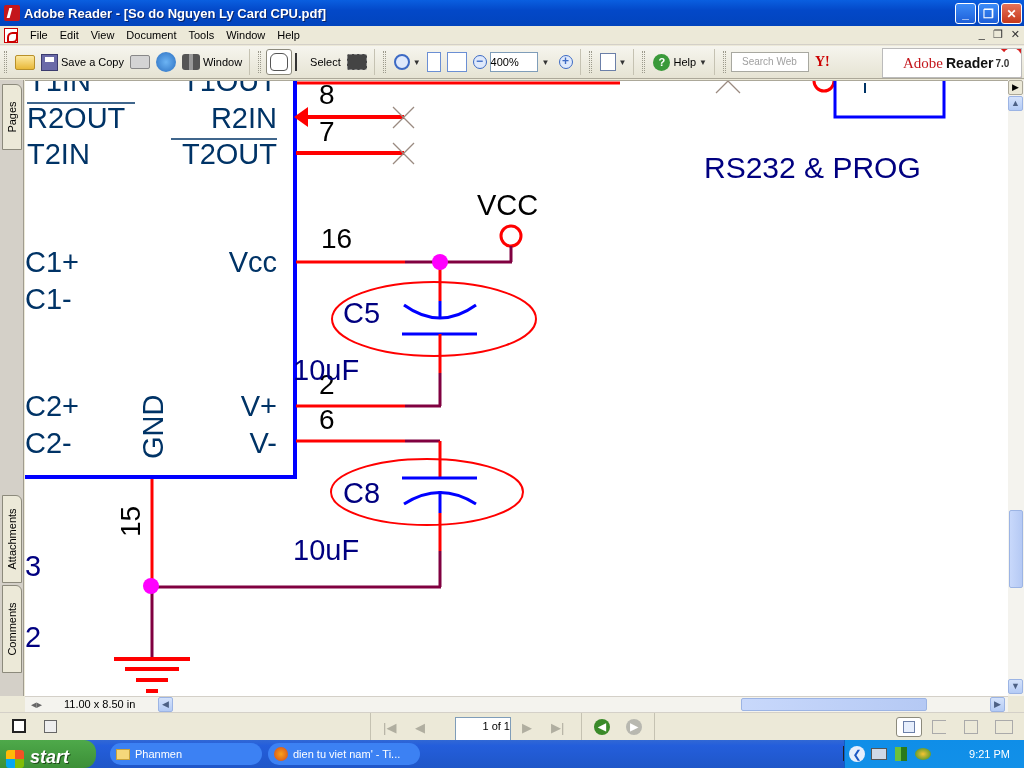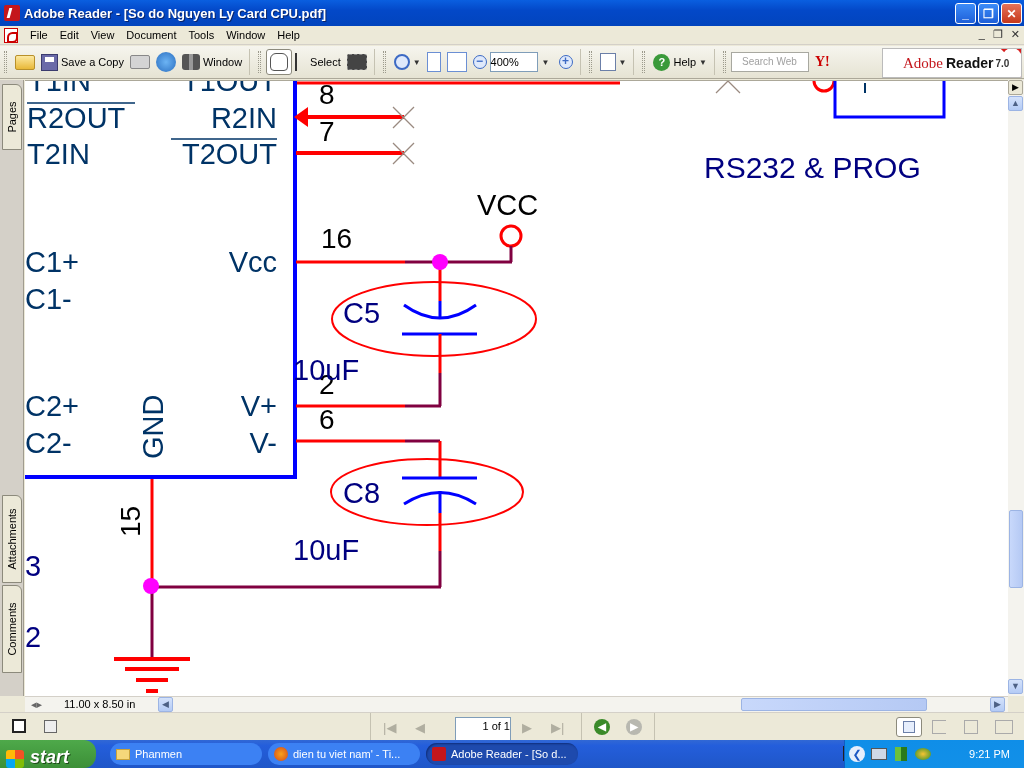--- a/index.html
+++ b/index.html
@@ -327,24 +327,20 @@
     <span>start</span>
   </div>
   <div class="task" style="margin-left:14px">
     <span style="width:14px;height:11px;background:#f5d77a;border:1px solid #c9a23a"></span>
     <span>Phanmen</span>
   </div>
   <div class="task">
     <span style="width:14px;height:14px;border-radius:50%;background:radial-gradient(#f9a21b,#d2471a)"></span>
     <span>dien tu viet nam' - Ti...</span>
   </div>
-  <div class="task active">
-    <span style="width:14px;height:14px;background:#c4161c;border-radius:2px"></span>
-    <span>Adobe Reader - [So d...</span>
-  </div>
   <div style="position:absolute;left:843px;top:6px;width:14px;height:15px;background:#fff;border:1px solid #222;color:#000;font-size:10px;font-weight:bold;text-align:center;line-height:13px">?</div>
   <div style="position:absolute;left:866px;top:5px;color:#fff;font-size:11px">⇵</div>
   <div class="tray">
     <span style="width:16px;height:16px;border-radius:50%;background:#e6eefc;color:#1c57c4;font-size:11px;text-align:center;line-height:16px;position:absolute;left:4px;top:6px">❮</span>
     <span style="width:16px;height:12px;background:#cfd8e6;border:1px solid #555;position:absolute;left:26px;top:8px"></span>
     <span style="width:12px;height:14px;background:linear-gradient(90deg,#6cc03c 50%,#2a7a1a 50%);position:absolute;left:50px;top:7px"></span>
     <span style="width:16px;height:12px;background:radial-gradient(#f6c432,#2e8c2e);border-radius:50%;position:absolute;left:70px;top:8px"></span>
     <span>9:21 PM</span>
   </div>
 </div>

